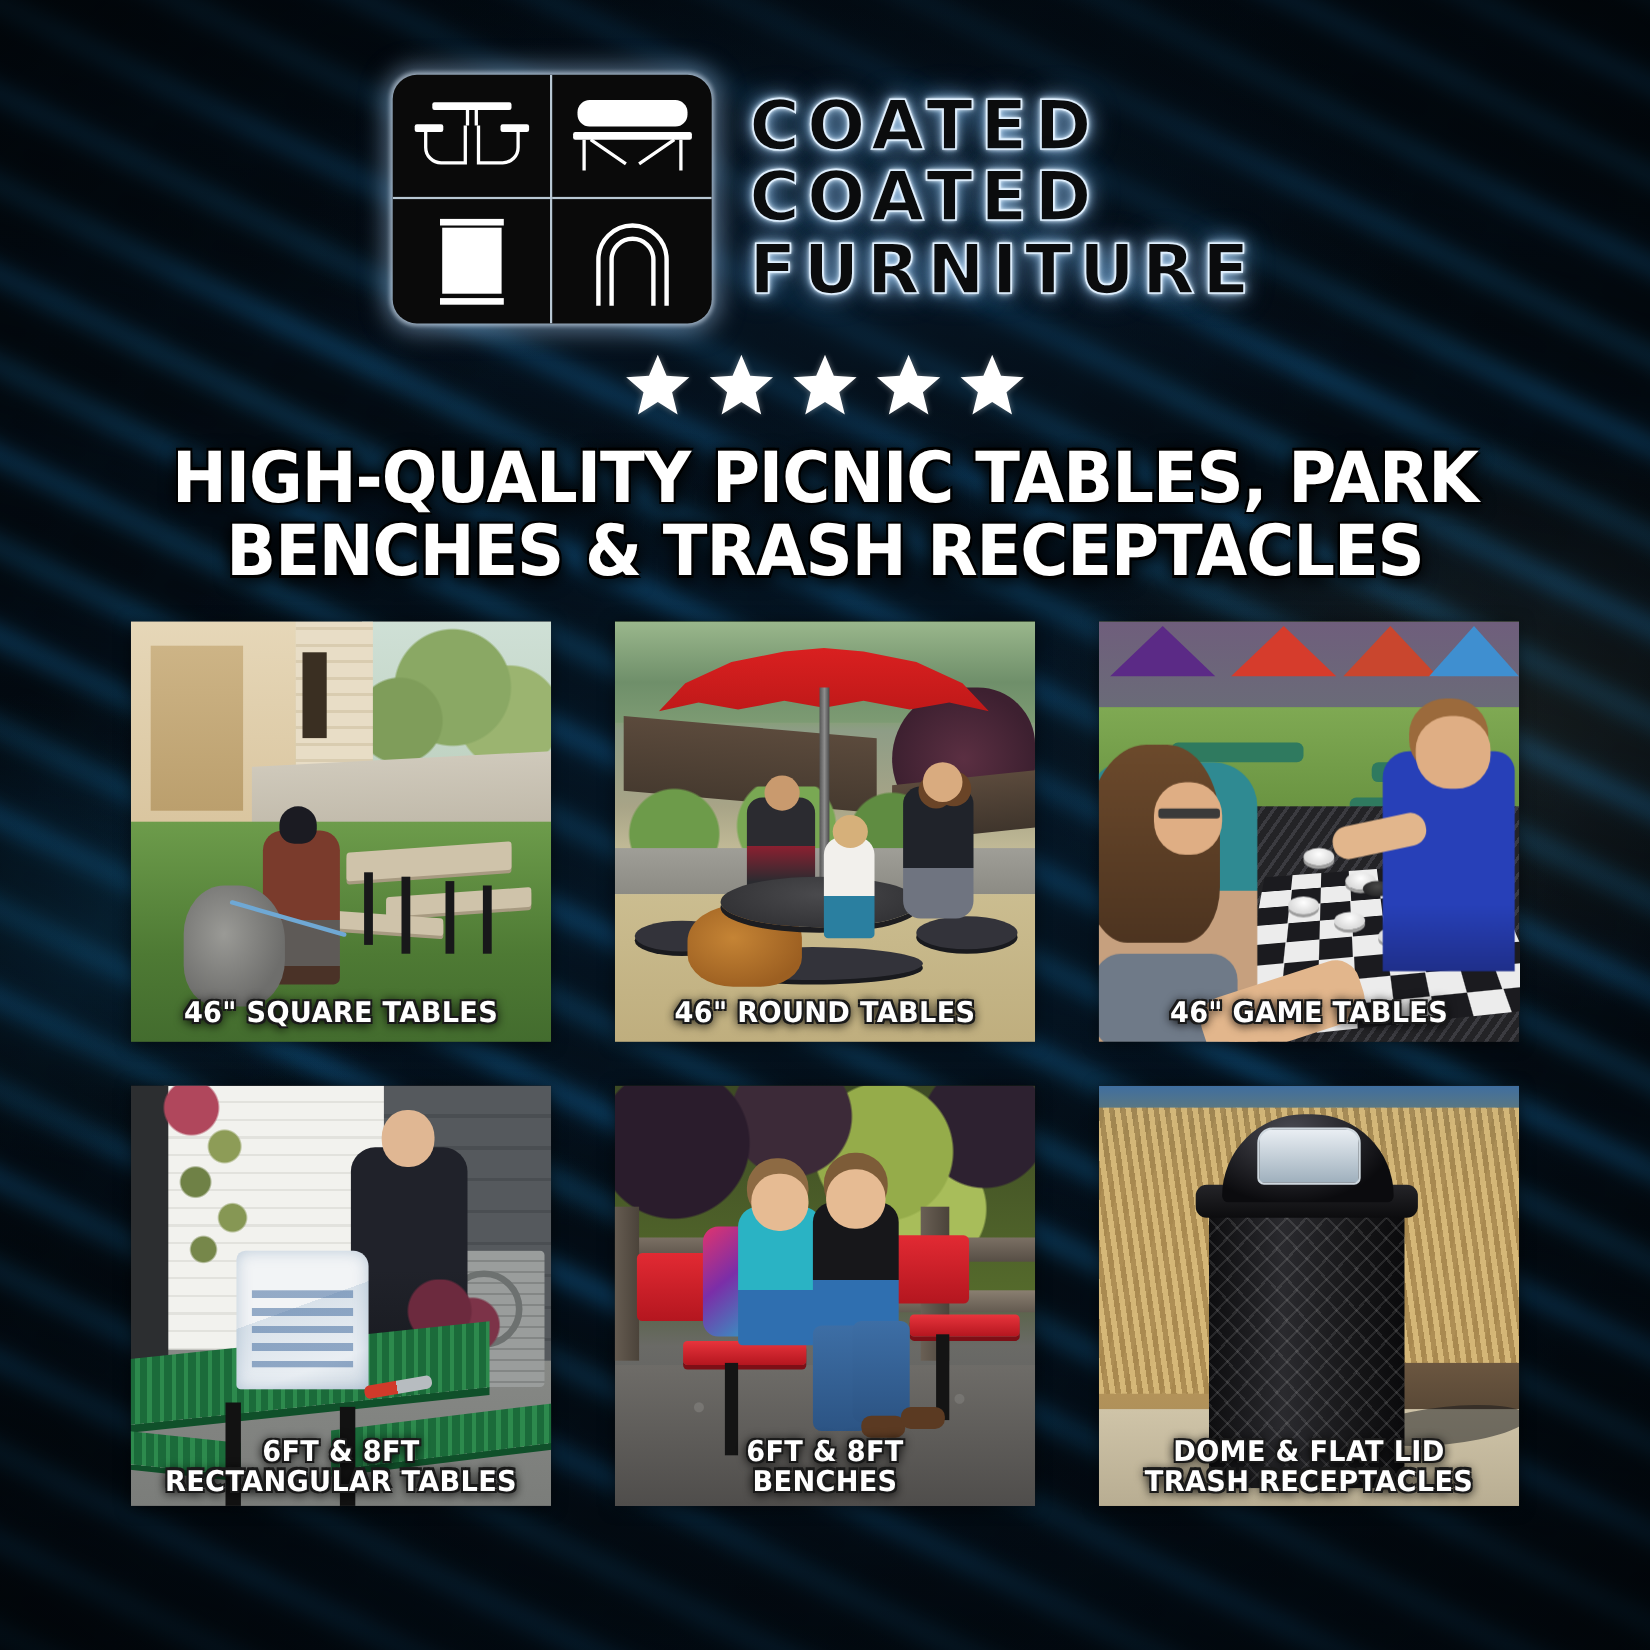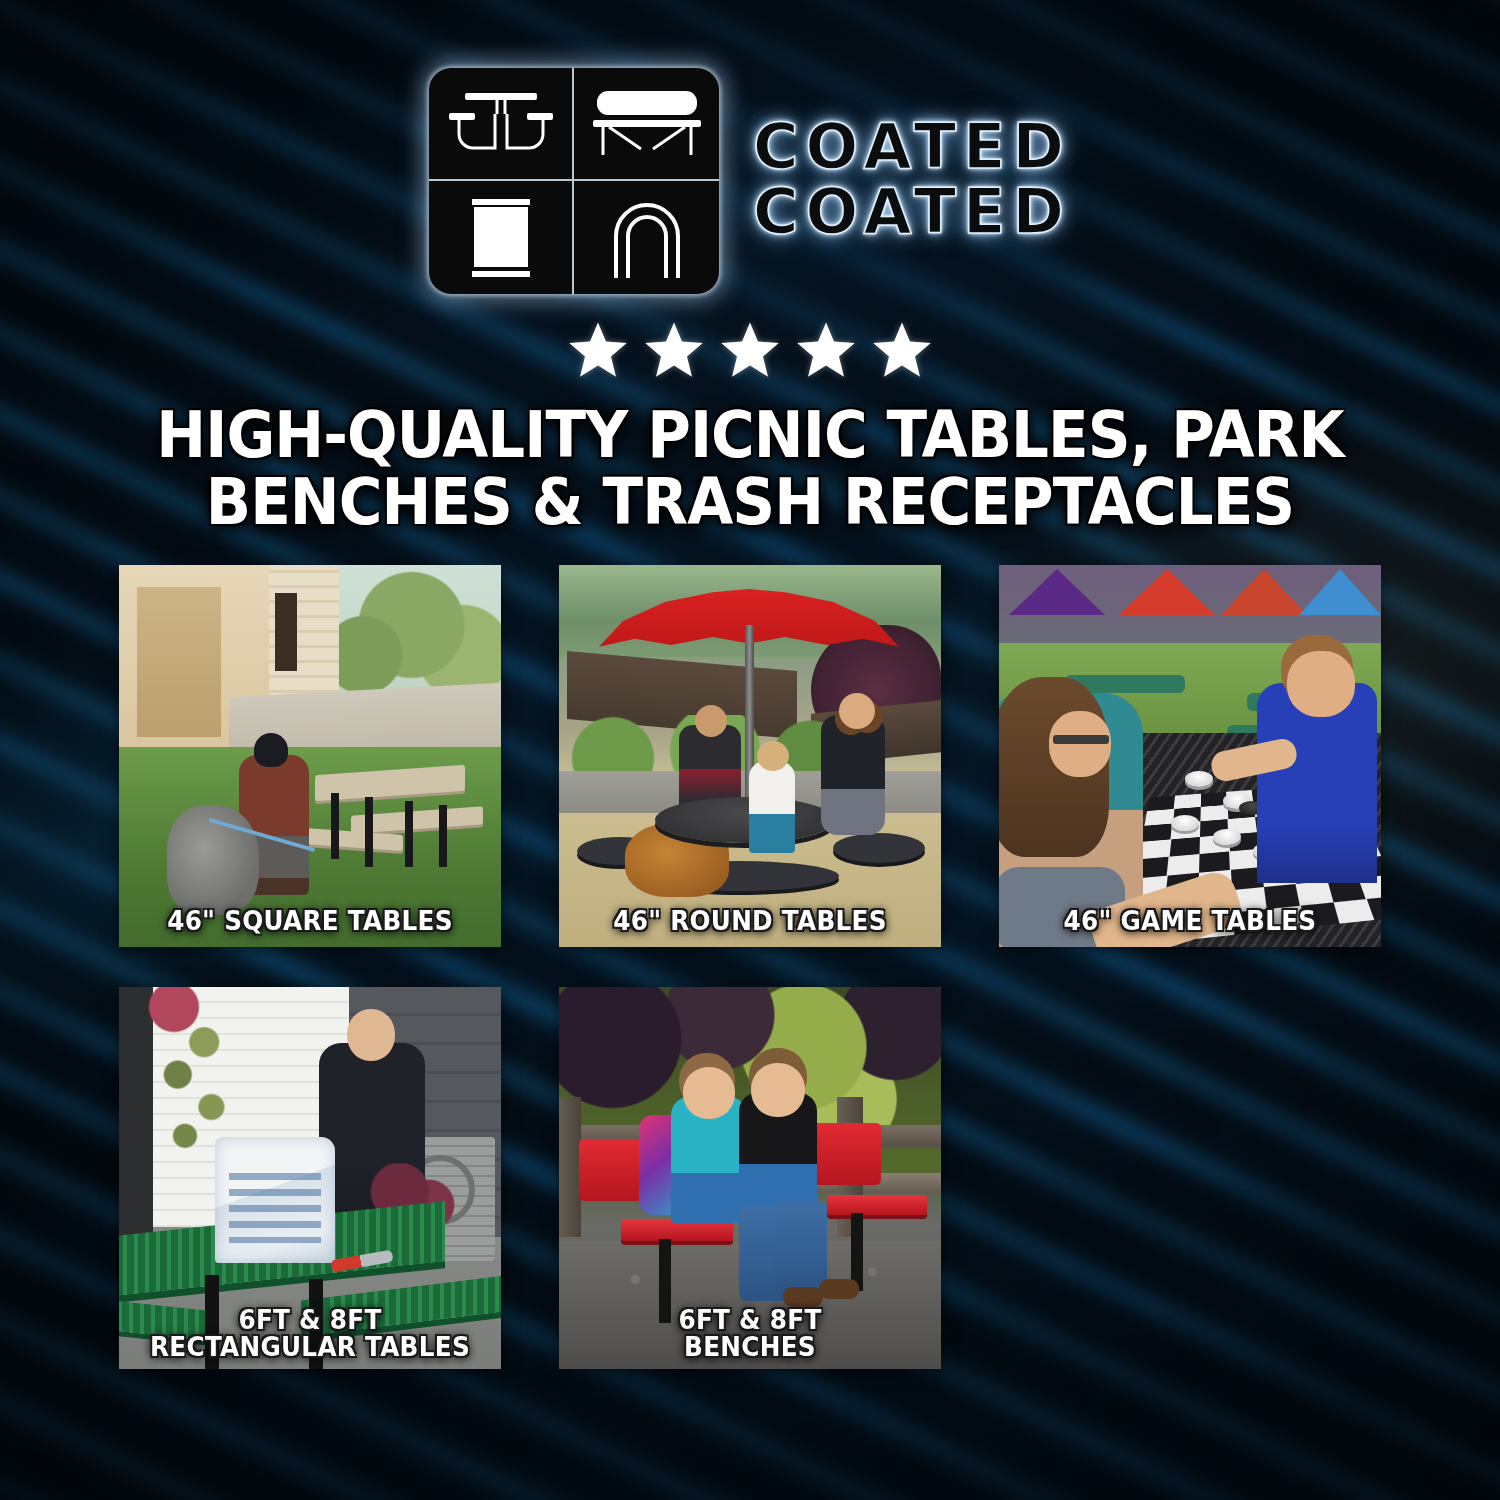--- a/index.html
+++ b/index.html
@@ -326,20 +326,21 @@
         <svg width="78" height="84" viewBox="0 0 78 84" fill="none" stroke="#ffffff" stroke-width="4">
           <path d="M8 82 V40 a31 31 0 0 1 62 0 V82"></path>
           <path d="M20 82 V40 a19 19 0 0 1 38 0 V82"></path>
         </svg>
       </div>
     </div>
 
     <div class="logo-type">
       <div class="lt">COATED</div>
       <div class="lt">COATED</div>
+      <div class="lt">FURNITURE</div>
     </div>
   </div>
 
   <div class="stars">
     <svg width="62" height="60" viewBox="0 0 24 24">
         <polygon fill="#ffffff" points="12,1 15.2,8.6 23.5,9.2 17.2,14.6 19.2,22.7 12,18.2 4.8,22.7 6.8,14.6 0.5,9.2 8.8,8.6"></polygon>
       </svg>
     <svg width="62" height="60" viewBox="0 0 24 24">
         <polygon fill="#ffffff" points="12,1 15.2,8.6 23.5,9.2 17.2,14.6 19.2,22.7 12,18.2 4.8,22.7 6.8,14.6 0.5,9.2 8.8,8.6"></polygon>
       </svg>
@@ -503,15 +504,31 @@
         <div class="jeans" style="left:216px;top:214px;width:52px;height:92px;"></div>
         <div class="shoe" style="left:224px;top:300px;"></div>
         <div class="shoe" style="left:260px;top:292px;"></div>
       </div>
       <div class="cap">
         <span>6FT &amp; 8FT</span>
         <span class="c2">BENCHES</span>
       </div>
     </div>
 
+    <div class="tile two">
+      <div class="scene s6">
+        <div class="grassbg"></div>
+        <div class="mulch"></div>
+        <div class="walk"></div>
+        <div class="shadow"></div>
+        <div class="can"></div>
+        <div class="rim"></div>
+        <div class="dome"></div>
+        <div class="slot"></div>
+      </div>
+      <div class="cap">
+        <span>DOME &amp; FLAT LID</span>
+        <span class="c2">TRASH RECEPTACLES</span>
+      </div>
+    </div>
 
   </div>
 </div>
 
 </body></html>

